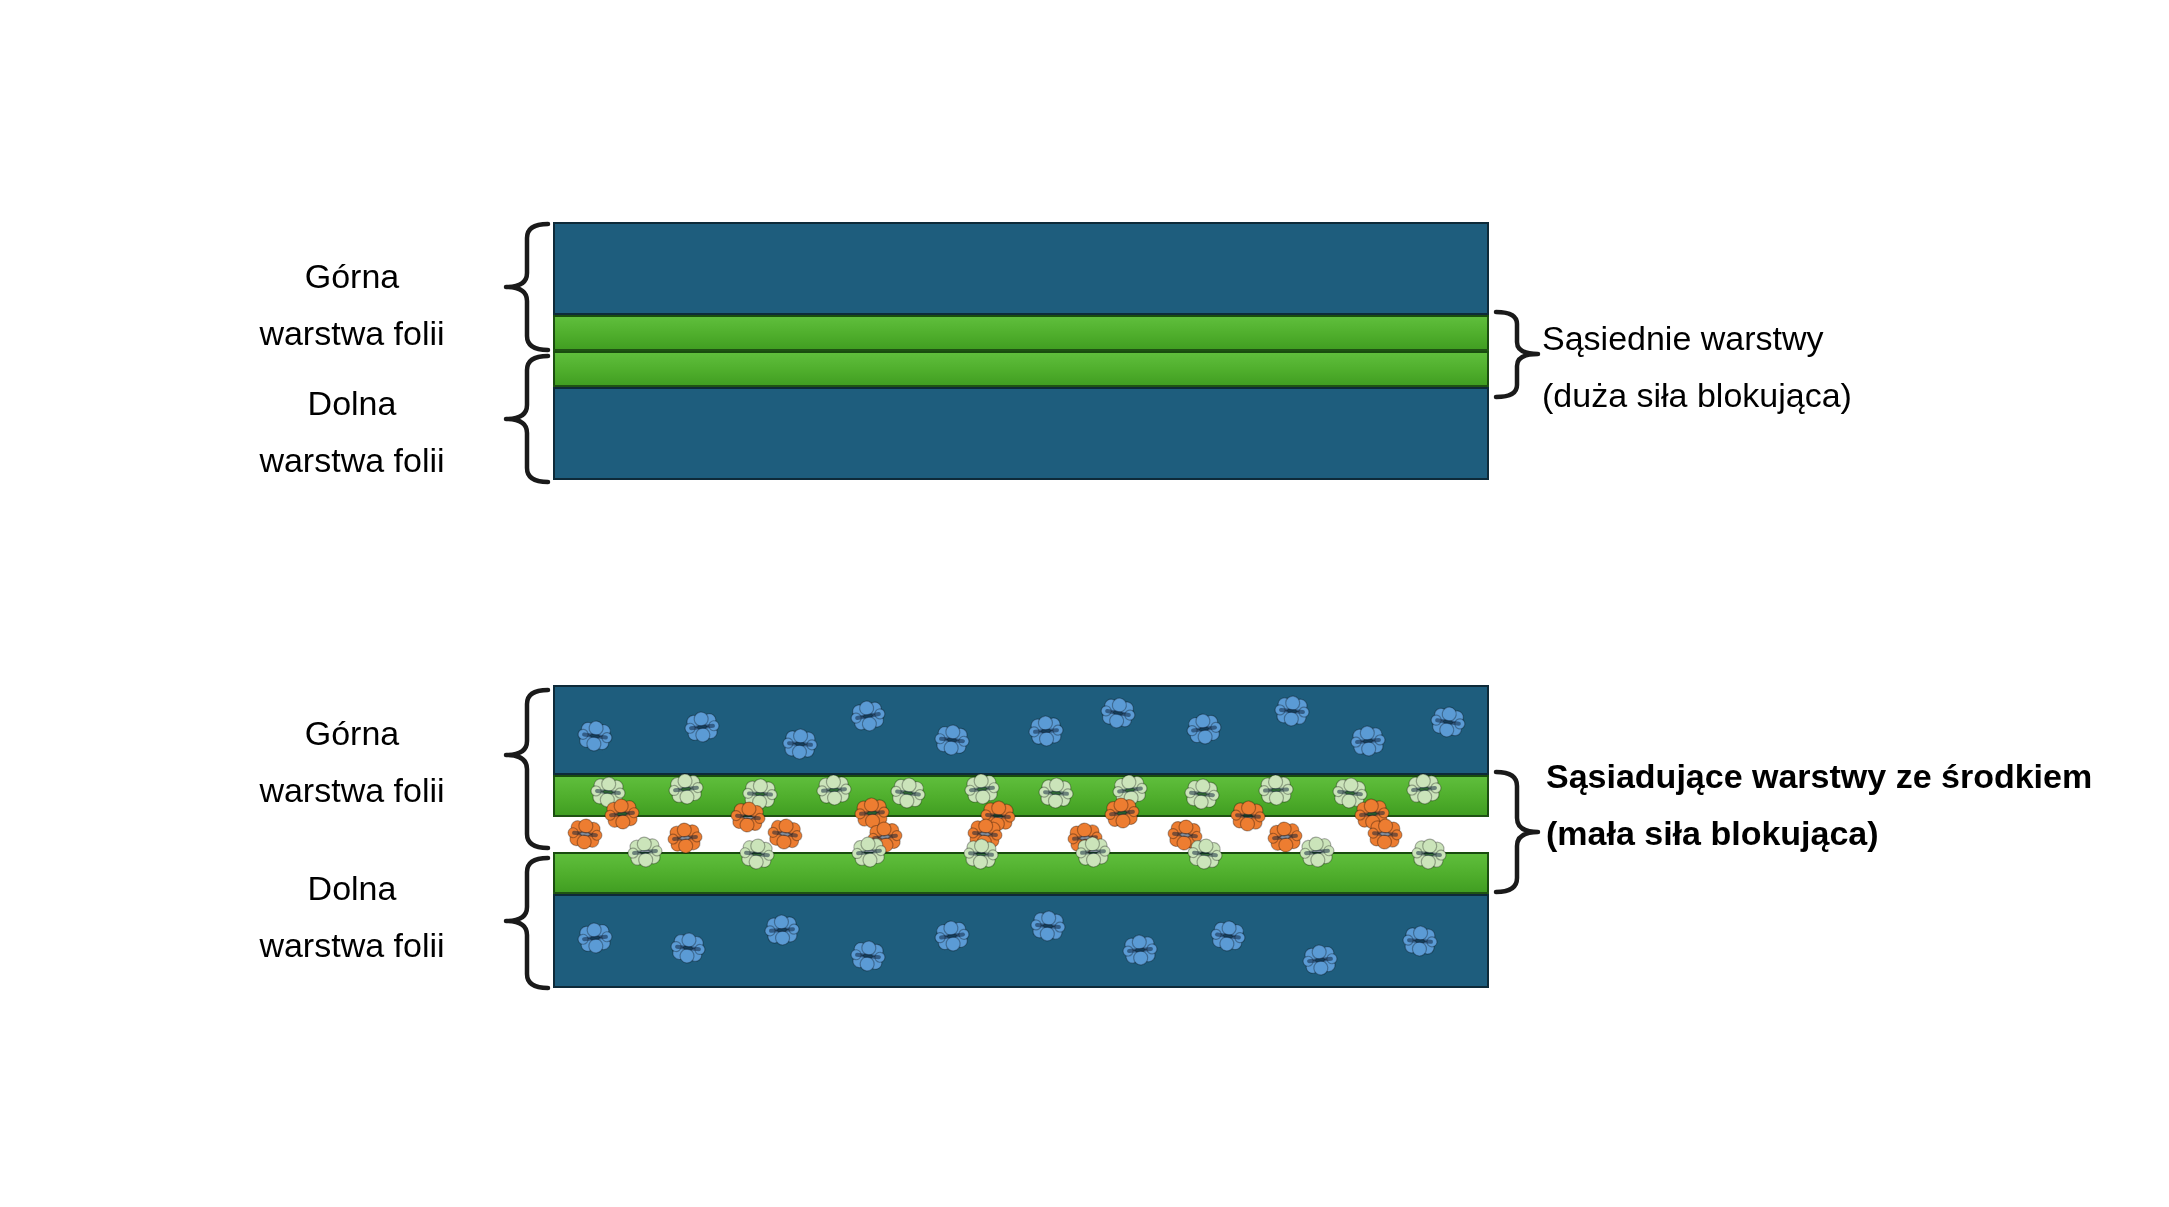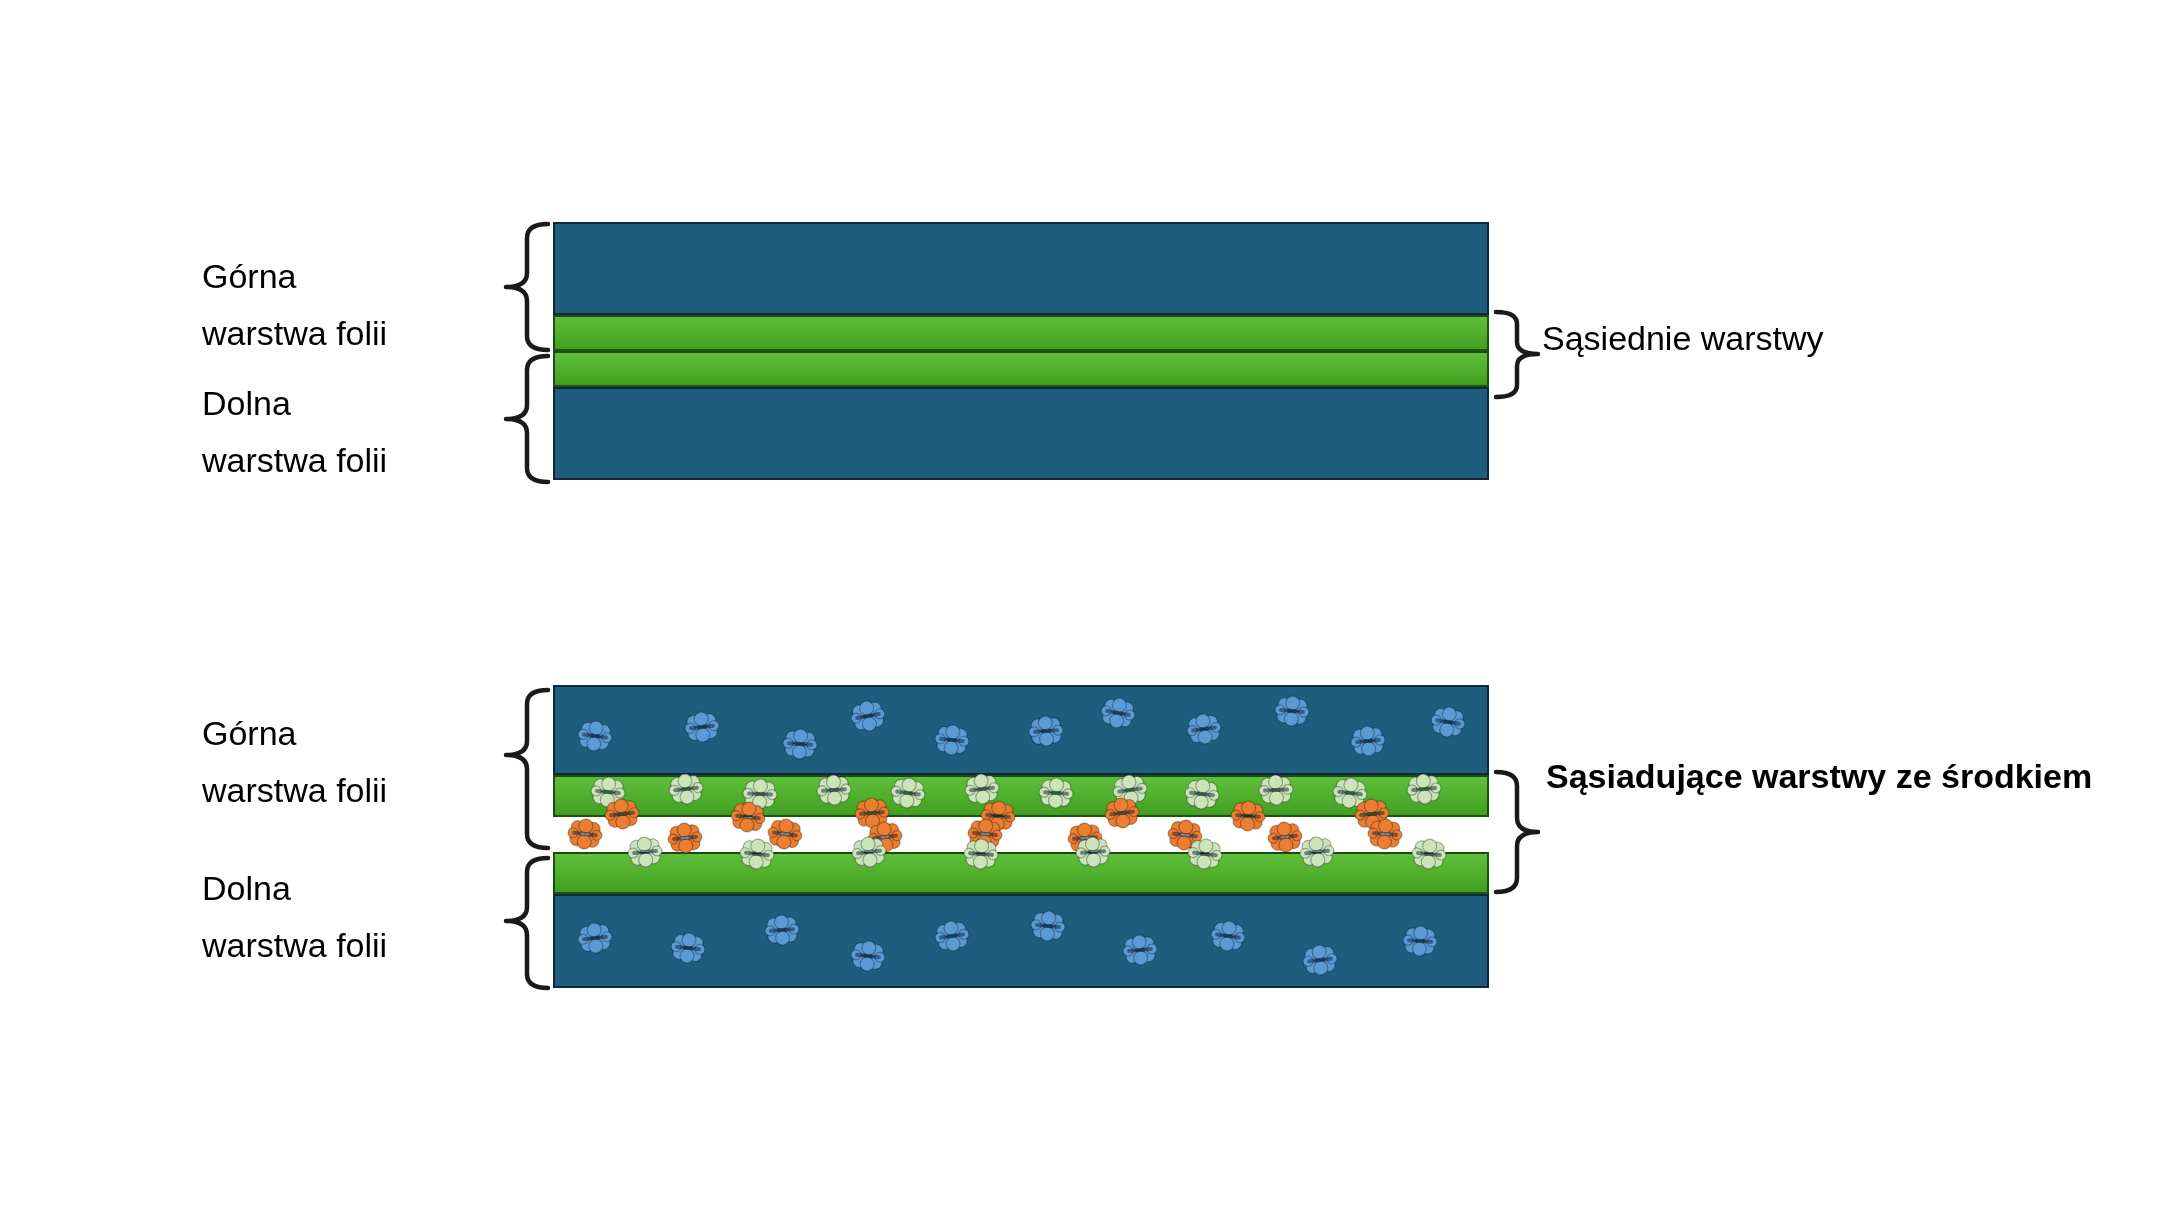--- a/index.html
+++ b/index.html
@@ -21,21 +21,21 @@
   .layer { box-sizing: border-box; width: 100%; border: 2px solid rgba(10,25,35,0.75); }
   .layer.blue  { background: var(--film-blue, #1e5d7d); }
   .layer.green { background: linear-gradient(180deg, #5fbe3c 0%, var(--film-green, #4fae2c) 55%, #419e22 100%); border-color: rgba(15,55,10,0.8); }
   .layer.gap   { background: var(--background, #ffffff); border: none; }
   .h93 { height: 93px; } .h36 { height: 36px; }
   .h90 { height: 90px; } .h42 { height: 42px; } .h35 { height: 35px; } .h94 { height: 94px; }
 
   
   .side-label {
     position: absolute; left: 202px; width: 300px;
-    font-size: 34px; line-height: 57px; white-space: nowrap;
+    text-align: center; font-size: 34px; line-height: 57px; white-space: nowrap;
   }
   .right-label { position: absolute; font-size: 34px; line-height: 57px; white-space: nowrap; }
   .right-label.top { left: 1542px; top: 310px; width: 430px; }
   .right-label.bottom { left: 1546px; top: 748px; width: 620px; font-weight: bold; }
 
   
   svg.overlay { position: absolute; left: 0; top: 0; pointer-events: none; }
   .brace { fill: none; stroke: var(--outline, #1a1a1a); stroke-width: 4.5; stroke-linecap: round; stroke-linejoin: round; }
   .pb { fill: var(--particle-blue, #5b9bd5); }
   .po { fill: var(--particle-orange, #ed7d31); }
@@ -56,40 +56,42 @@
   <div class="side-label" style="top:248px;">
     <div>Górna</div>
     <div>warstwa folii</div>
   </div>
   <div class="side-label" style="top:375px;">
     <div>Dolna</div>
     <div>warstwa folii</div>
   </div>
   <div class="right-label top">
     <div>Sąsiednie warstwy</div>
+    <div>(duża siła blokująca)</div>
   </div>
 
   <div class="stack stack-bottom">
     <div class="layer blue h90"></div>
     <div class="layer green h42"></div>
     <div class="layer gap h35"></div>
     <div class="layer green h42"></div>
     <div class="layer blue h94"></div>
   </div>
 
   <div class="side-label" style="top:705px;">
     <div>Górna</div>
     <div>warstwa folii</div>
   </div>
   <div class="side-label" style="top:860px;">
     <div>Dolna</div>
     <div>warstwa folii</div>
   </div>
   <div class="right-label bottom">
     <div>Sąsiadujące warstwy ze środkiem</div>
+    <div>(mała siła blokująca)</div>
   </div>
 
   <svg class="overlay" width="2169" height="1207" viewBox="0 0 2169 1207" aria-hidden="true">
     <defs>
       <g id="molecule" stroke="rgba(0,0,0,0.3)" stroke-width="1.2">
         <circle cx="-8" cy="-6" r="6.5"></circle>
         <circle cx="8" cy="-6" r="6.5"></circle>
         <circle cx="0" cy="-8" r="7"></circle>
         <circle cx="-8" cy="6" r="6.5"></circle>
         <circle cx="8" cy="6" r="6.5"></circle>

